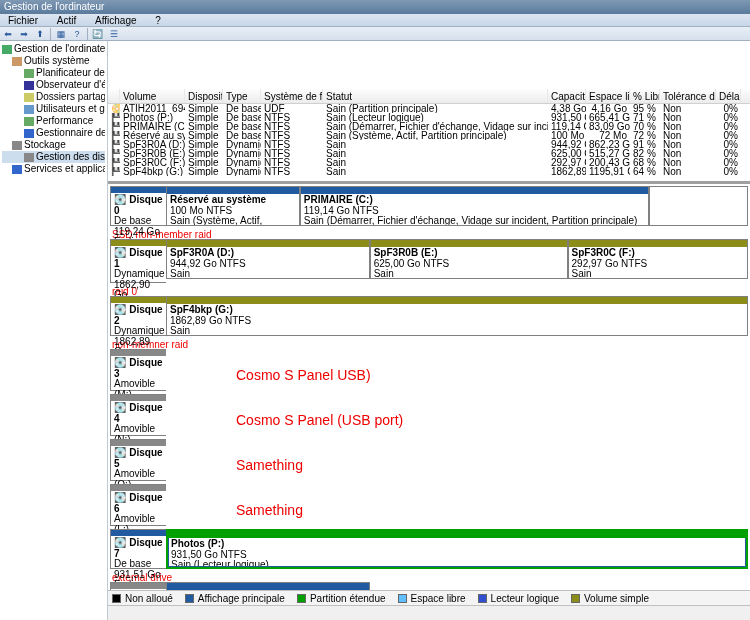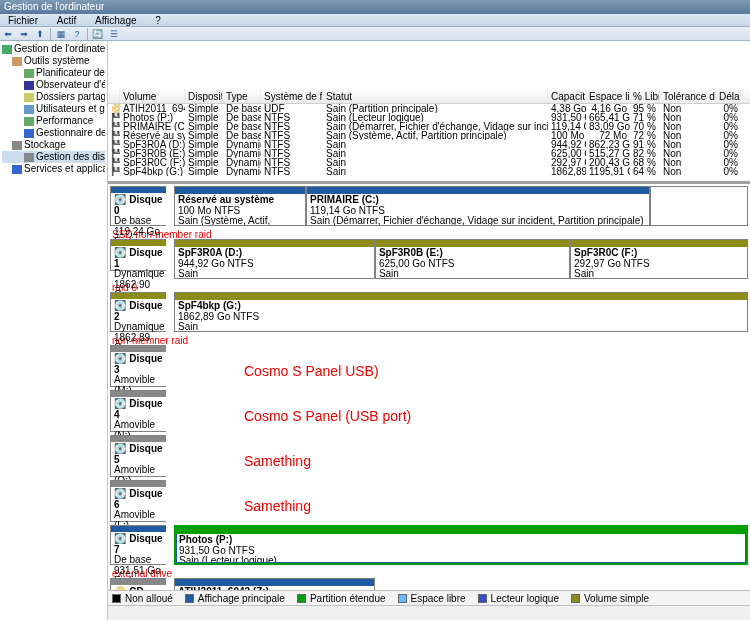--- a/index.html
+++ b/index.html
@@ -29,21 +29,21 @@
 .c-type { width: 38px; flex: none; }
 .c-fs { width: 62px; flex: none; }
 .c-stat { width: 225px; flex: none; }
 .c-cap { width: 38px; flex: none; text-align: right; }
 .c-free { width: 44px; flex: none; text-align: right; }
 .c-pct { width: 30px; flex: none; }
 .c-tol { width: 56px; flex: none; }
 .c-ovh { width: 25px; flex: none; text-align: right; }
 .disks { flex: 1; overflow-y: auto; overflow-x: hidden; padding: 2px 2px 0 2px; }
 .disks-inner { }
-.disk-row { display: flex; margin-bottom: 3px; gap: 8px; }
+.disk-row { display: flex; margin-bottom: 3px; }
 .disk-hdr { width: 56px; flex: none; background: #fff; border: 1px solid #808080; border-right: none; position: relative; padding: 2px 3px; font-size: 10px; line-height: 1.05; }
 .disk-hdr .stripe { position: absolute; top: 0; left: 0; right: 0; height: 6px; }
 .disk-hdr .bold { font-weight: bold; }
 .disk-parts { flex: 1; display: flex; }
 .part { border: 1px solid #808080; font-size: 10px; line-height: 1.05; position: relative; padding-top: 8px; padding-left: 3px; overflow: hidden; }
 .part .pstripe { position: absolute; top: 0; left: 0; right: 0; height: 7px; }
 .part .pbold { font-weight: bold; }
 .legend { height: 15px; border-top: 1px solid #c0c0c0; background: #f4f4f4; display: flex; align-items: center; font-size: 10px; gap: 4px; padding-left: 4px; }
 .legend .sq { width: 9px; height: 9px; display: inline-block; border: 1px solid #666; }
 .scroll-placeholder { height: 15px; background: #f0f0f0; border-top: 1px solid #c0c0c0; }
@@ -233,21 +233,21 @@
                 <div>119,14 Go NTFS</div>
                 <div>Sain (Démarrer, Fichier d'échange, Vidage sur incident, Partition principale)</div>
               </div>
               <div class="part" style="width: 17%; height: 40px;">
                 <div class="pstripe" style="background:#fff"></div>
               </div>
             </div>
           </div>
           <div style="color: rgb(238, 0, 0); font-size: 10px; height: 10px; padding-left: 2px;">SSD       non-member raid</div>
           <div class="disk-row">
-            <div class="disk-hdr" style="height: 32px;">
+            <div class="disk-hdr" style="height: 44px;">
               <div class="stripe" style="background:#8c8c18"></div>
               <div style="height:6px"></div>
               <div class="bold">💽 Disque 1</div>
               <div>Dynamique</div>
               <div>1862,90 Go</div>
               <div>En ligne</div>
             </div>
             <div class="disk-parts" style="height: 40px;">
               <div class="part" style="width: 35%; height: 40px;">
                 <div class="pstripe" style="background:#8c8c18"></div>

